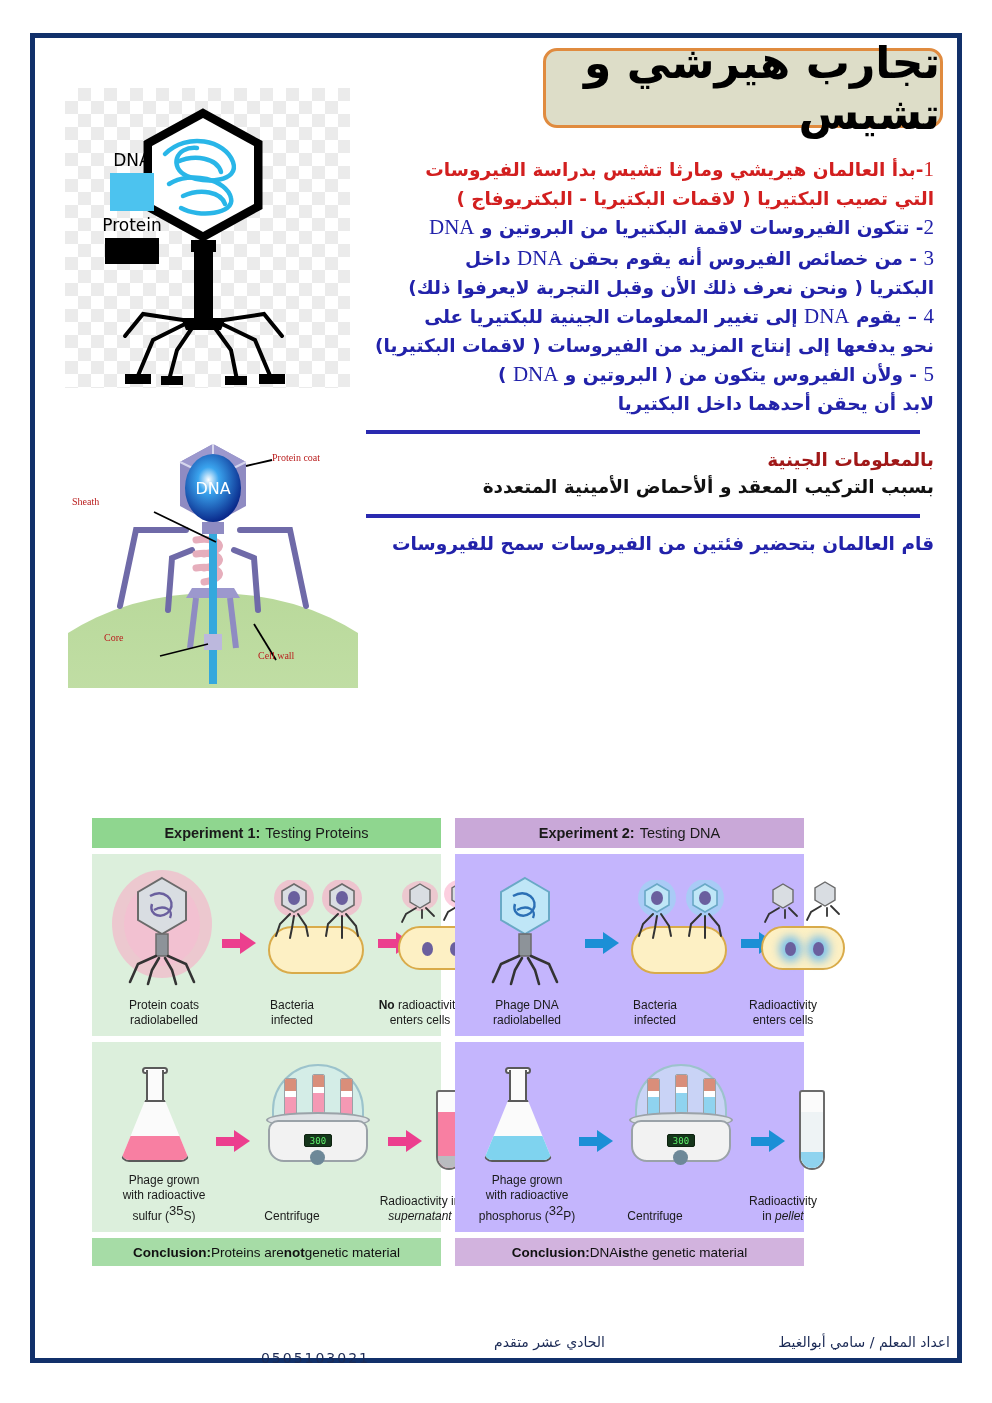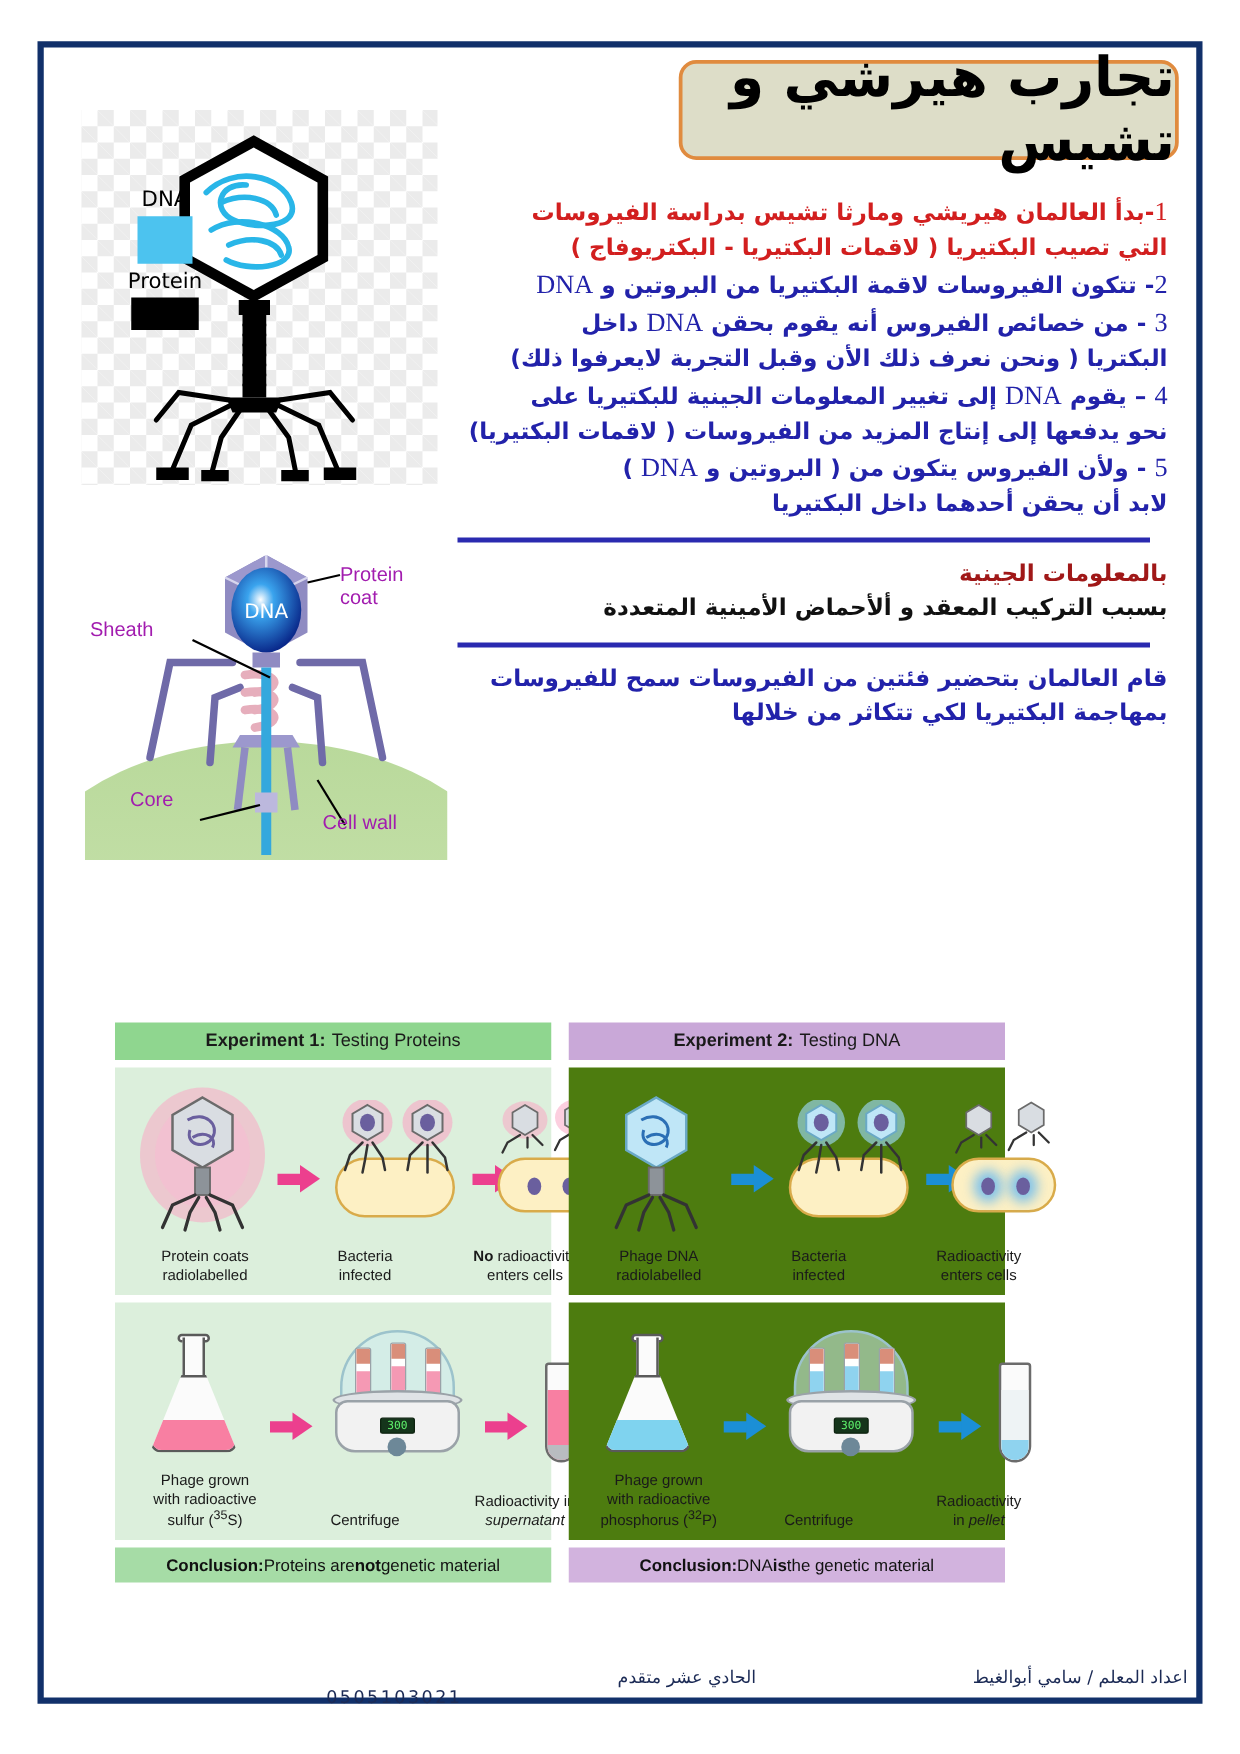--- a/index.html
+++ b/index.html
@@ -64,22 +64,22 @@
   
   .phage-low {
     position: absolute;
     left: 68px; top: 438px;
     width: 290px; height: 250px;
     background: #ffffff;
     overflow: hidden;
   }
   .phage-low .lbl {
     position: absolute; direction: ltr;
-    font-family: Liberation Sans, sans-serif;
-    font-size: 16px; color: #a21caf; line-height: 1.15;
+    font-family: Liberation Serif, serif;
+    font-size: 10px; color: #b91c1c; line-height: 1.15;
   }
   .lbl-coat  { left: 204px; top: 14px;  width: 84px; }
   .lbl-sheath{ left: 4px;   top: 58px; }
   .lbl-core  { left: 36px;  top: 194px; }
   .lbl-wall  { left: 190px; top: 212px; }
 
   
   .body-text {
     position: absolute;
     left: 340px; top: 155px;
@@ -118,21 +118,21 @@
   .hdr {
     height: 30px; display: flex; align-items: center; justify-content: center;
     font-family: "Liberation Sans", sans-serif;
     font-size: 14.5px; color: #1a1a1a; white-space: nowrap;
   }
   .hdr b { font-weight: bold; margin-right: 5px; }
   .hdr.green  { background: #8fd68f; }
   .hdr.purple { background: #c9a8d8; }
   .panel { position: relative; }
   .panel.green  { background: #dcefdc; }
-  .panel.purple { background: #4d7c0f; }
+  .panel.purple { background: #c4b5fd; }
   .panel.r1 { height: 182px; }
   .panel.r2 { height: 190px; }
   .concl {
     height: 28px; display: flex; align-items: center; justify-content: center;
     font-family: "Liberation Sans", sans-serif;
     font-size: 13.5px; color: #111;
     white-space: nowrap;
   }
   .concl.green  { background: #a6dca6; }
   .concl.purple { background: #d2b3de; }
@@ -143,21 +143,21 @@
     position: absolute; bottom: 8px;
     width: 132px; text-align: center;
     font-family: "Liberation Sans", sans-serif;
     font-size: 12px; color: #1a1a1a; line-height: 1.25;
   }
   .cap b { font-weight: bold; }
   .cap i { font-style: italic; }
   .cap.c1 { left: 6px; }
   .cap.c2 { left: 134px; }
   .cap.c3 { left: 262px; }
-  sup { font-size: 10px; vertical-align: super; }
+  sup { font-size: 13px; vertical-align: super; }
 
   .art { position: absolute; }
 
   
   .arrow { position: absolute; width: 34px; height: 22px; }
   .arrow .shaft { position: absolute; left: 0; top: 7px; width: 20px; height: 9px; }
   .arrow .head {
     position: absolute; left: 18px; top: 0;
     width: 0; height: 0;
     border-top: 11px solid transparent;
@@ -422,21 +422,20 @@
     <div class="ln blue">لابد أن يحقن أحدهما داخل البكتيريا</div>
 
     <div class="hr-blue"></div>
 
     <div class="ln dred">بالمعلومات الجينية</div>
     <div class="ln black">بسبب التركيب المعقد و  ألأحماض الأمينية المتعددة</div>
 
     <div class="hr-blue"></div>
 
     <div class="ln blue">قام العالمان بتحضير فئتين من الفيروسات سمح للفيروسات</div>
-    <div class="ln blue">بمهاجمة البكتيريا لكي تتكاثر من خلالها</div>
   </div>
 
   <div class="figure">
 
     <div class="col">
       <div class="hdr green">
         <b>Experiment 1:</b>
         <span>Testing Proteins</span>
       </div>
 

